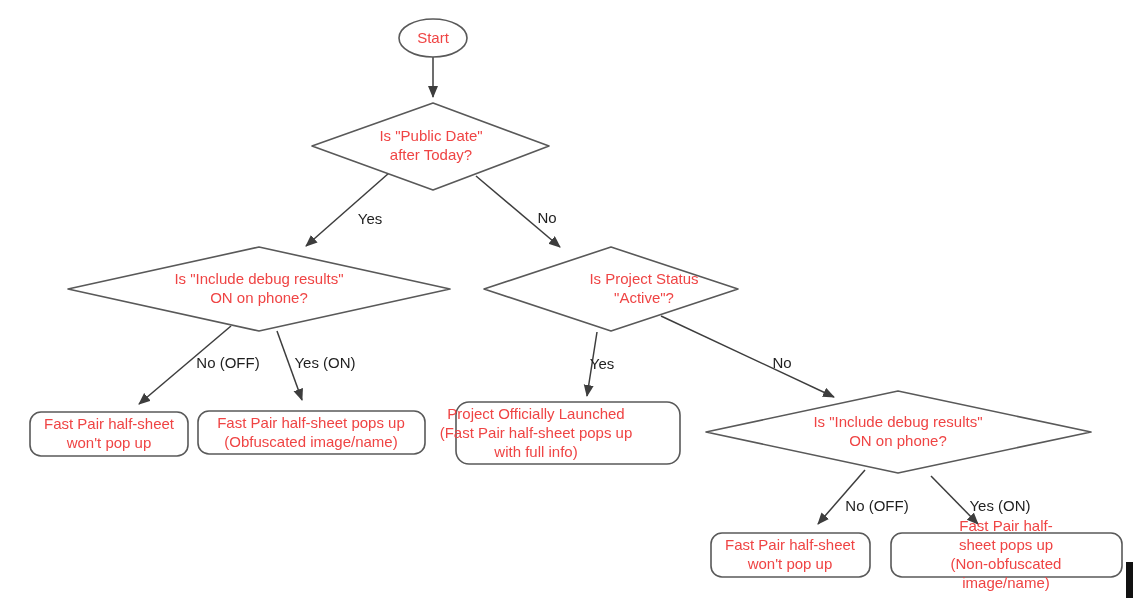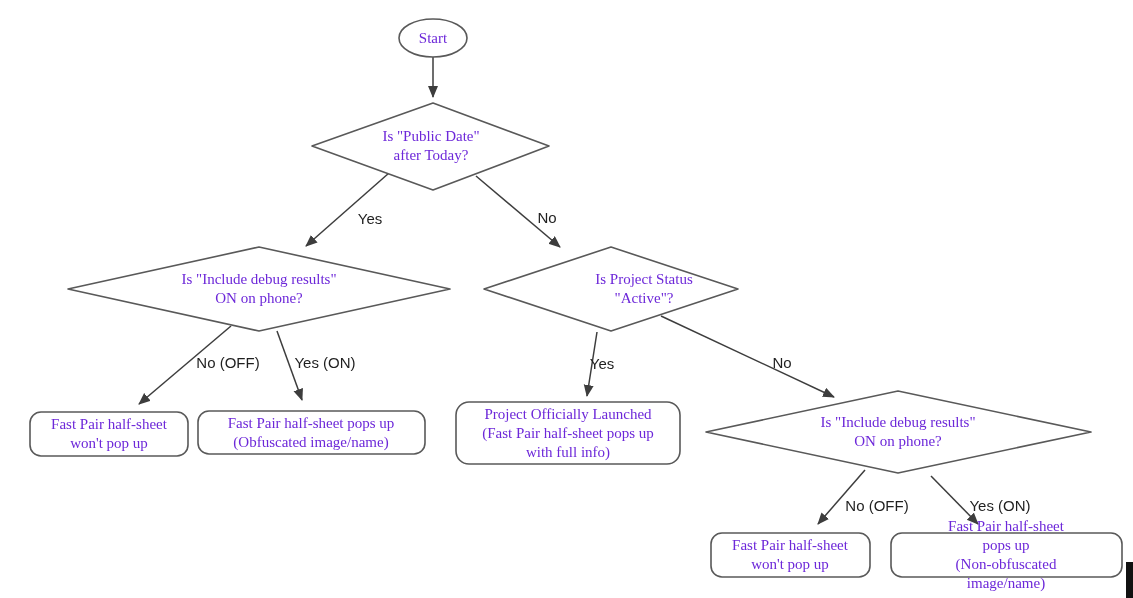--- a/index.html
+++ b/index.html
@@ -1,21 +1,21 @@
 <!DOCTYPE html>
 <html><head>
 <meta charset="utf-8">
 <style>
   html,body{margin:0;padding:0;background:#ffffff;}
   #stage{position:relative;width:1133px;height:598px;background:#ffffff;overflow:hidden;
          font-family:"Liberation Sans",sans-serif;}
   #shapes{position:absolute;left:0;top:0;}
   .lbl{position:absolute;transform:translate(-50%,-50%);text-align:center;
-       white-space:pre-line;color:#6d28d9;font-size:15px;line-height:1.26;
-       font-family:Liberation Serif, serif;pointer-events:none;}
+       white-space:pre-line;color:#ef4444;font-size:15px;line-height:1.26;
+       font-family:Liberation Sans, sans-serif;pointer-events:none;}
   .edge-lbl{position:absolute;transform:translate(-50%,-50%);text-align:right;
        white-space:nowrap;color:#1f1f1f;font-size:15px;
        font-family:"Liberation Sans",sans-serif;pointer-events:none;}
 </style>
 </head>
 <body>
 
 <div id="stage">
 
   <svg id="shapes" width="1133" height="598" viewBox="0 0 1133 598">
@@ -59,21 +59,21 @@
   <div class="lbl" style="left:259px;top:289px;">Is "Include debug results"
 ON on phone?</div>
   <div class="lbl" style="left:644px;top:289px;">Is Project Status
 "Active"?</div>
   <div class="lbl" style="left:898px;top:432px;">Is "Include debug results"
 ON on phone?</div>
   <div class="lbl" style="left:109px;top:434px;">Fast Pair half-sheet
 won't pop up</div>
   <div class="lbl" style="left:311px;top:433px;">Fast Pair half-sheet pops up
 (Obfuscated image/name)</div>
-  <div class="lbl" style="left:568px;top:433px;">Project Officially Launched
+  <div class="lbl" style="left:536px;top:433px;">Project Officially Launched
 (Fast Pair half-sheet pops up
 with full info)</div>
   <div class="lbl" style="left:790px;top:555px;">Fast Pair half-sheet
 won't pop up</div>
   <div class="lbl" style="left:1006px;top:555px;">Fast Pair half-sheet pops up
 (Non-obfuscated image/name)</div>
 
   <div class="edge-lbl" style="left:370px;top:218px;">Yes</div>
   <div class="edge-lbl" style="left:547px;top:217px;">No</div>
   <div class="edge-lbl" style="left:228px;top:362px;">No (OFF)</div>

